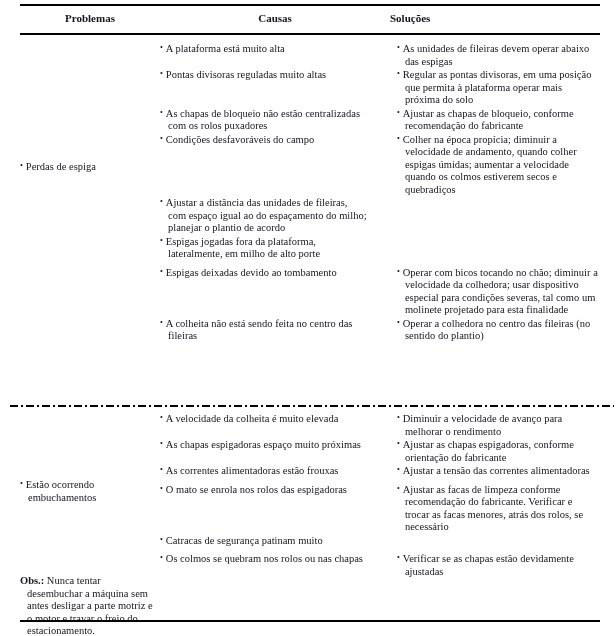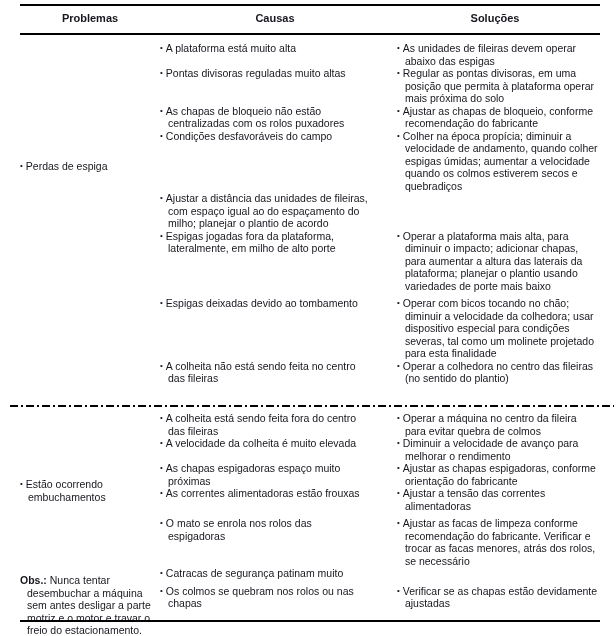--- a/index.html
+++ b/index.html
@@ -1,32 +1,32 @@
 <!DOCTYPE html>
 <html><head>
 <meta charset="utf-8">
 <style>
   html,body { margin:0; padding:0; background:#ffffff; }
   .page {
     position:relative; width:616px; height:636px; background:#ffffff;
-    font-family:Liberation Sans, sans-serif;
+    font-family:Liberation Serif, serif;
     color:#16161e; font-size:10.5px; overflow:hidden;
   }
   .rule { position:absolute; left:20px; width:580px; background:#000; }
   .rule-top { top:4px; height:2px; }
   .rule-mid { top:33px; height:1.5px; }
   .rule-bottom { top:620px; height:2px; }
   .divider {
     position:absolute; top:405px; left:10px; width:604px; height:2px;
     background:repeating-linear-gradient(90deg,#000 0 8px,transparent 8px 11px,#000 11px 13px,transparent 13px 16px);
   }
   .hdr { position:absolute; top:12px; left:20px; width:580px; display:flex; font-weight:bold; font-size:11px; }
   .hdr .h1 { width:140px; text-align:center; }
   .hdr .h2 { width:230px; text-align:center; }
-  .hdr .h3 { width:210px; text-align:center; }
+  .hdr .h3 { width:210px; }
   .section { position:absolute; left:20px; width:580px; display:flex; align-items:flex-start; }
   #s1 { top:42px; height:363px; }
   #s2 { top:412px; height:204px; }
   .prob-col { width:140px; box-sizing:border-box; padding-right:4px; }
   #s1 .prob-col { padding-top:118px; }
   #s2 .prob-col { padding-top:66px; }
   .pairs-col { width:440px; display:flex; flex-direction:column; }
   .pair { display:flex; align-items:flex-start;gap:14px; }
   .causa { width:230px; box-sizing:border-box; padding-right:18px; }
   .solucao { width:210px; box-sizing:border-box; padding-right:2px; }
@@ -89,23 +89,20 @@
       </div>
       <div class="pair">
         <div class="solucao">
             <div class="item"><span class="blt">•</span><span>Ajustar a distância das unidades de fileiras, com espaço igual ao do espaçamento do milho; planejar o plantio de acordo</span></div>
           </div>
       </div>
       <div class="pair">
         <div class="causa">
             <div class="item"><span class="blt">•</span><span>Espigas jogadas fora da plataforma, lateralmente, em milho de alto porte</span></div>
           </div>
-        <div class="solucao">
-            <div class="item"><span class="blt">•</span><span>Operar a plataforma mais alta, para diminuir o impacto; adicionar chapas, para aumentar a altura das laterais da plataforma; planejar o plantio usando variedades de porte mais baixo</span></div>
-          </div>
       </div>
       <div class="pair gap-top">
         <div class="causa">
             <div class="item"><span class="blt">•</span><span>Espigas deixadas devido ao tombamento</span></div>
           </div>
         <div class="solucao">
             <div class="item"><span class="blt">•</span><span>Operar com bicos tocando no chão; diminuir a velocidade da colhedora; usar dispositivo especial para condições severas, tal como um molinete projetado para esta finalidade</span></div>
           </div>
       </div>
       <div class="pair">
@@ -120,28 +117,20 @@
   </div>
 
   <div class="divider"></div>
 
   <div class="section" id="s2">
     <div class="prob-col">
       <div class="item"><span class="blt">•</span><span>Estão ocorrendo embuchamentos</span></div>
       <div class="note"><span class="lbl">Obs.:</span><span> Nunca tentar desembuchar a máquina sem antes desligar a parte motriz e o motor e travar o freio do estacionamento.</span></div>
     </div>
     <div class="pairs-col">
-      <div class="pair">
-        <div class="causa">
-            <div class="item"><span class="blt">•</span><span>A colheita está sendo feita fora do centro das fileiras</span></div>
-          </div>
-        <div class="solucao">
-            <div class="item"><span class="blt">•</span><span>Operar a máquina no centro da fileira para evitar quebra de colmos</span></div>
-          </div>
-      </div>
       <div class="pair">
         <div class="causa">
             <div class="item"><span class="blt">•</span><span>A velocidade da colheita é muito elevada</span></div>
           </div>
         <div class="solucao">
             <div class="item"><span class="blt">•</span><span>Diminuir a velocidade de avanço para melhorar o rendimento</span></div>
           </div>
       </div>
       <div class="pair">
         <div class="causa">

